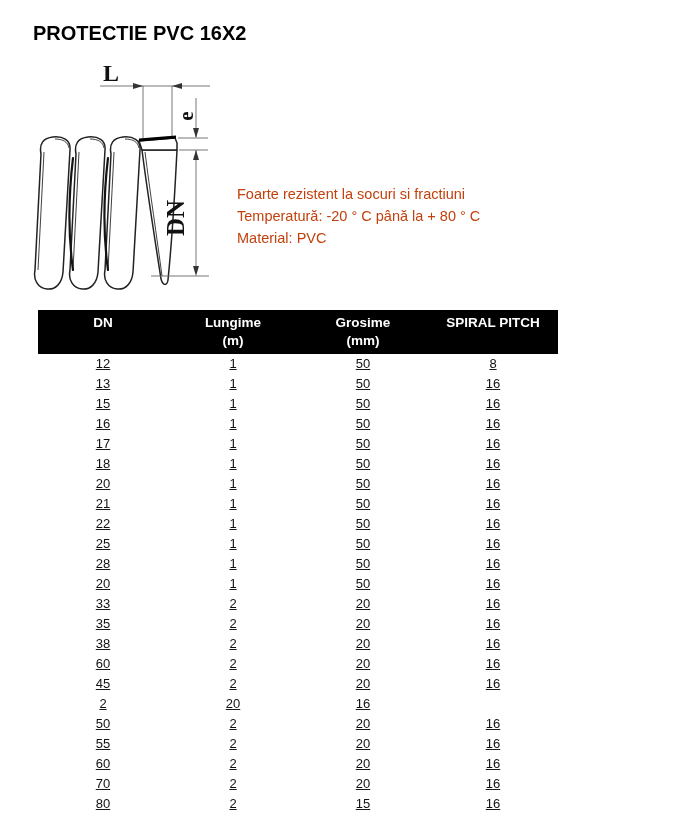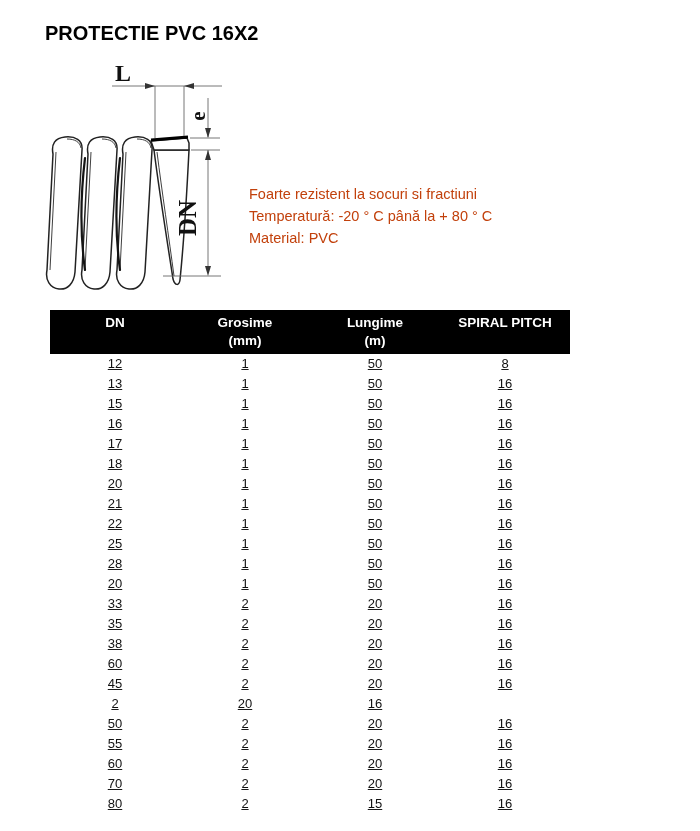--- a/index.html
+++ b/index.html
@@ -1,17 +1,17 @@
 <!DOCTYPE html>
 <html><head>
 <meta charset="utf-8">
 <style>
   html,body { margin:0; padding:0; background:#ffffff; }
   body { width:700px; height:831px; font-family:"Liberation Sans", sans-serif; color:#1a1a1a; }
-  .page { position:relative; width:572px; height:831px; background:#fff; overflow:hidden;margin-left:12px; }
+  .page { position:relative; width:572px; height:831px; background:#fff; overflow:hidden; }
 
   .title { position:absolute; left:33px; top:22px; margin:0; font-size:20px; font-weight:700;
            color:#000; font-family:"Liberation Sans", sans-serif; }
 
   .figure { position:absolute; left:25px; top:58px; width:215px; height:244px; }
 
   .description { position:absolute; left:237px; top:183px; font-size:14.5px; line-height:22px; color:#c2410c; }
   .description p { margin:0; }
 
   .spec-table { position:absolute; left:38px; top:310px; width:520px; }
@@ -92,28 +92,28 @@
     <p>Material: PVC</p>
   </div>
 
   <div class="spec-table">
     <div class="thead" id="spec-table-header" style="background: rgb(0, 0, 0); color: rgb(255, 255, 255);">
       <div class="hcell">
         <div class="hlabel">DN</div>
         <div class="hunit"></div>
       </div>
       <div class="hcell">
+        <div class="hlabel">Lungime</div>
+        <div class="hunit">(m)</div>
+      </div>
+      <div class="hcell">
         <div class="hlabel">Grosime</div>
         <div class="hunit">(mm)</div>
       </div>
       <div class="hcell">
-        <div class="hlabel">Lungime</div>
-        <div class="hunit">(m)</div>
-      </div>
-      <div class="hcell">
         <div class="hlabel">SPIRAL PITCH</div>
         <div class="hunit"></div>
       </div>
     </div>
     <div id="spec-table-body">
         <div class="trow">
           <div class="tcell">12</div>
           <div class="tcell">1</div>
           <div class="tcell">50</div>
           <div class="tcell">8</div>

